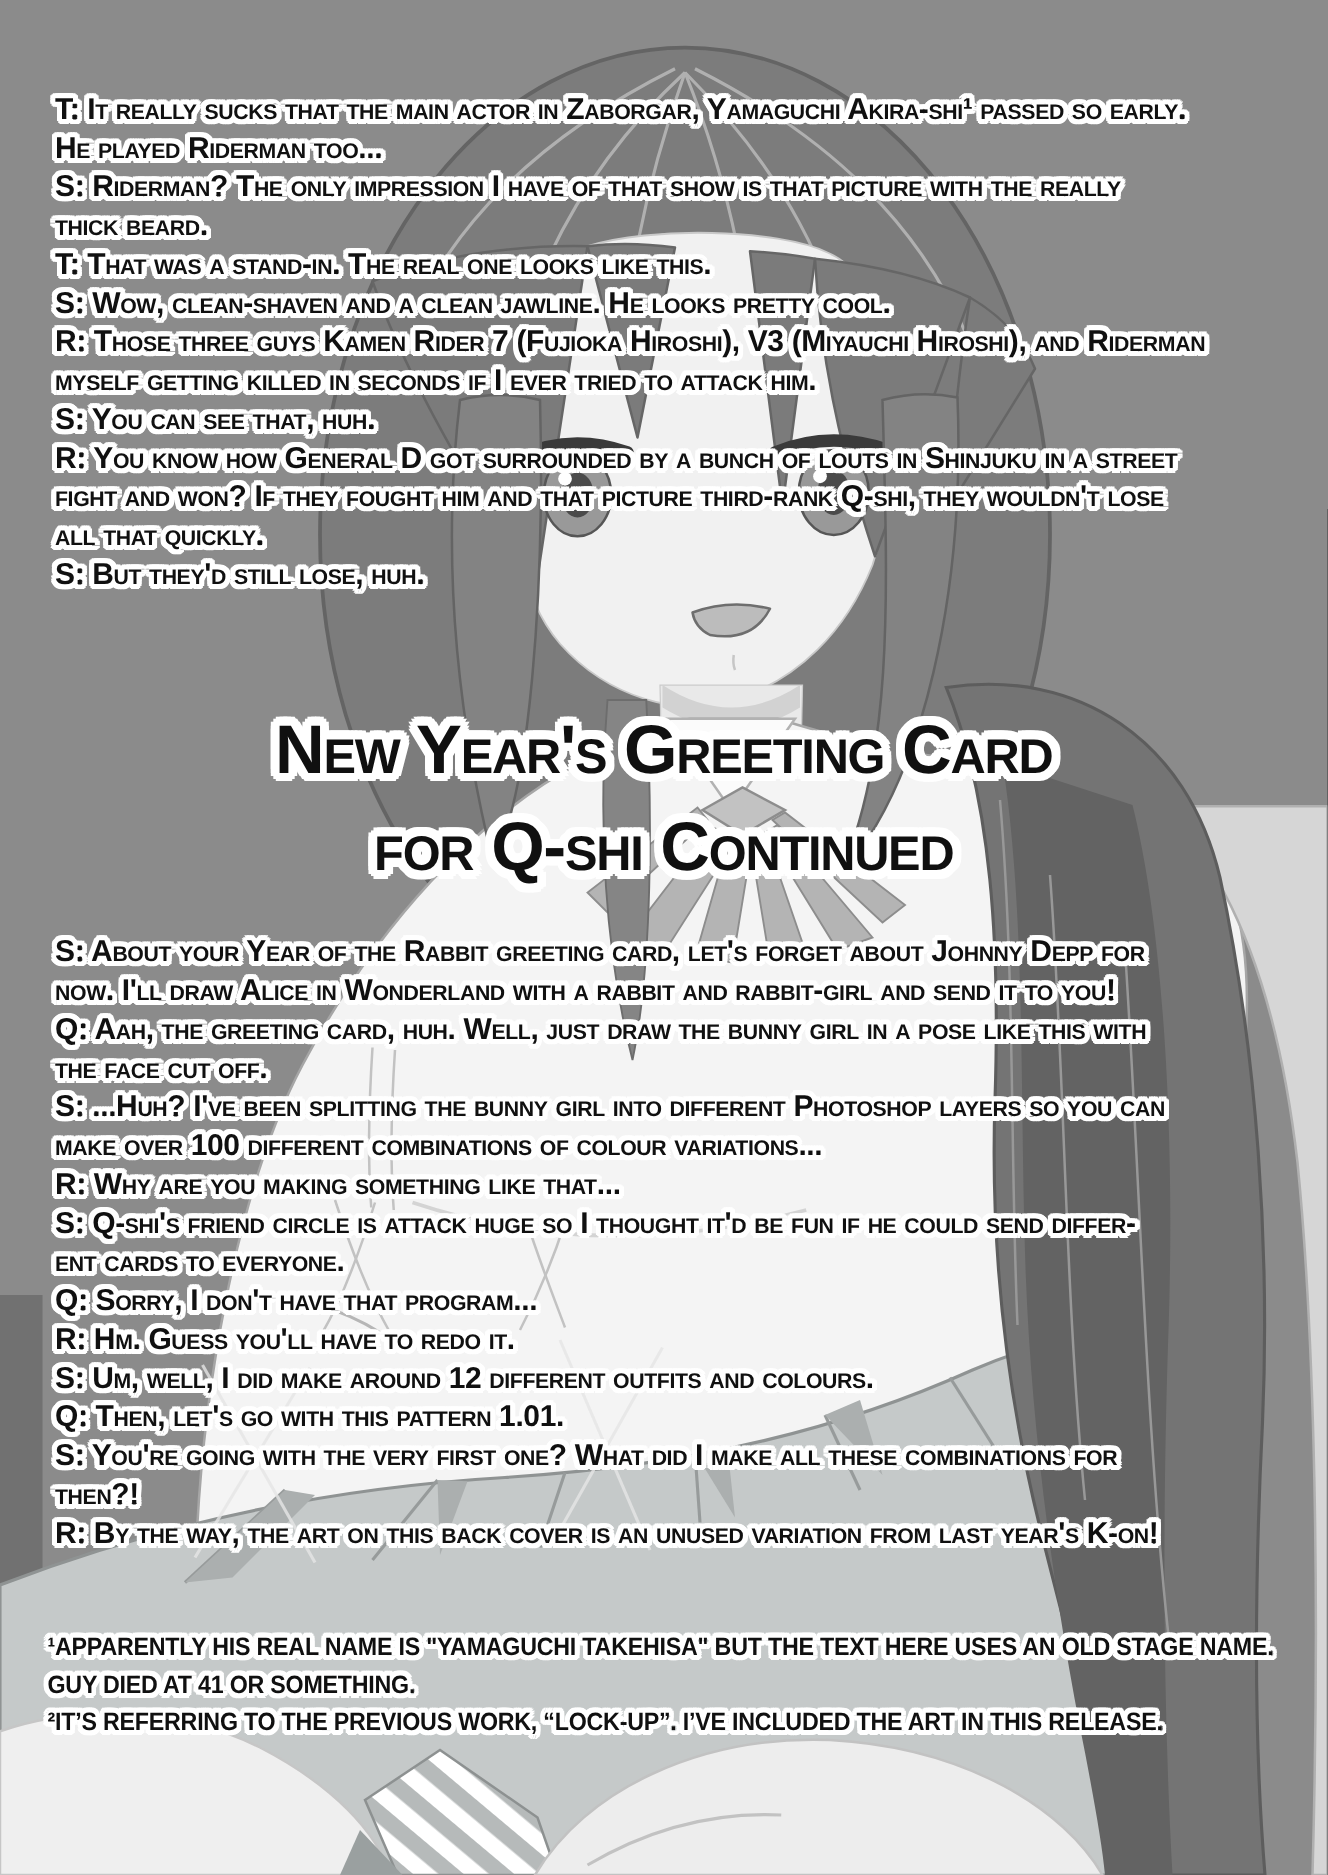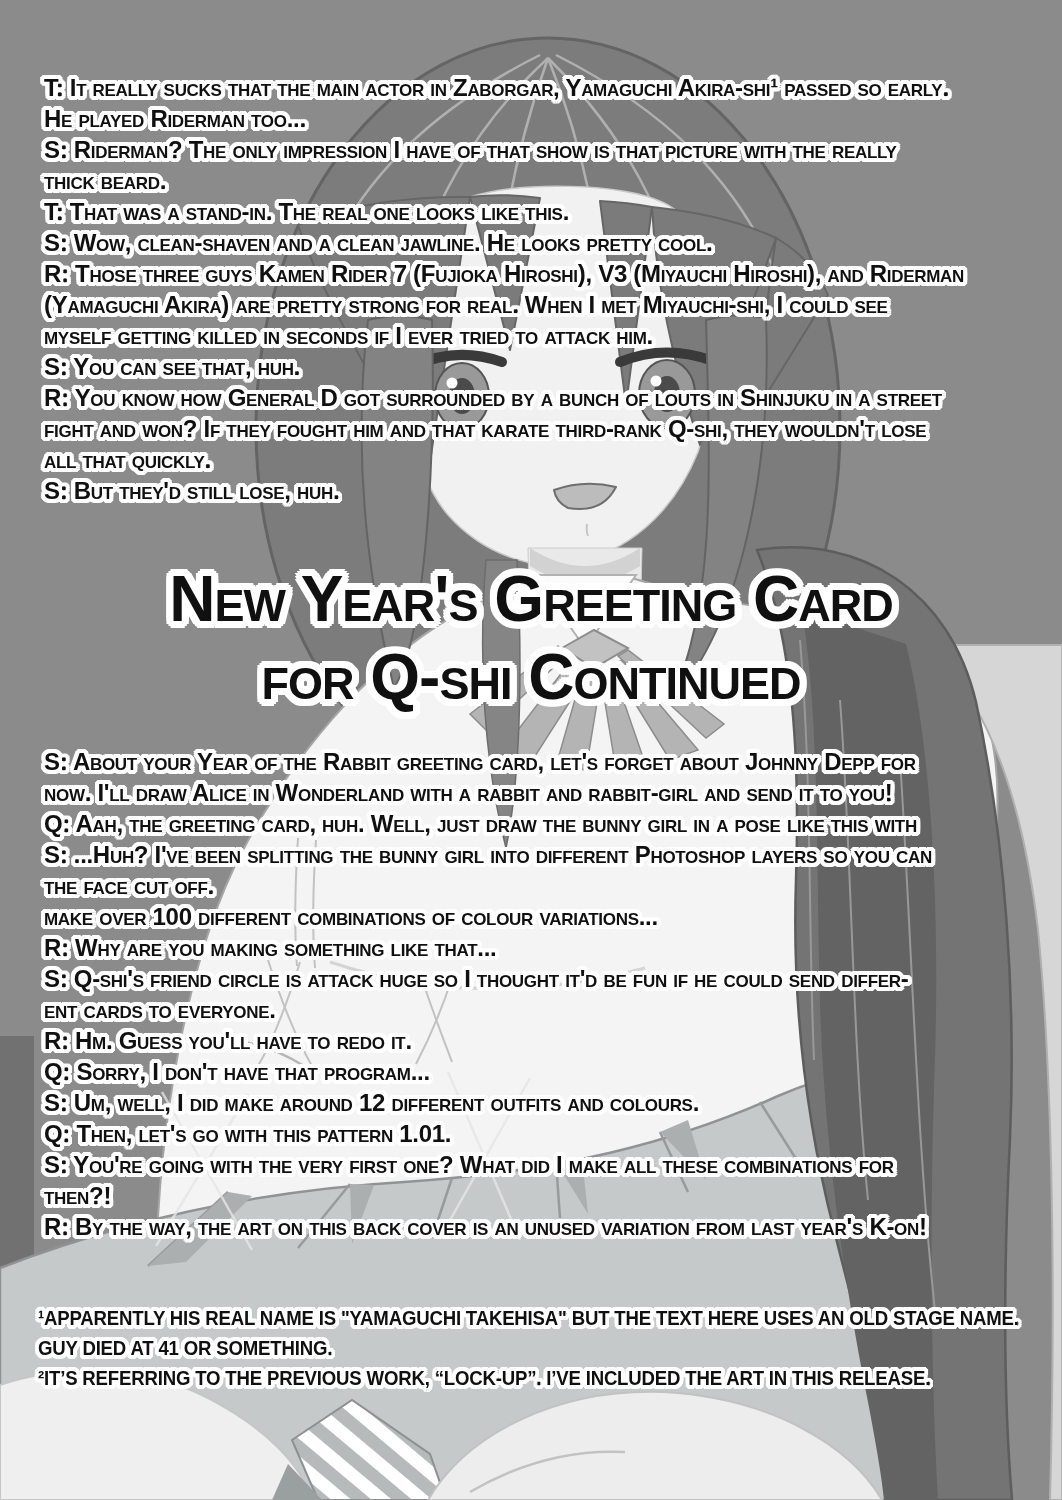--- a/index.html
+++ b/index.html
@@ -19,21 +19,21 @@
   .ln,.fn{
     text-shadow:
       4px 0 #fff,-4px 0 #fff,0 4px #fff,0 -4px #fff,
       3px 3px #fff,-3px 3px #fff,3px -3px #fff,-3px -3px #fff,
       4px 2px #fff,-4px 2px #fff,4px -2px #fff,-4px -2px #fff,
       2px 4px #fff,-2px 4px #fff,2px -4px #fff,-2px -4px #fff;
   }
   .title{
     position:absolute;top:560px;left:0;width:1062px;text-align:center;
     color:#101010;font-weight:700;font-variant:small-caps;
-    font-size:64px;line-height:78px;letter-spacing:-1px;
+    font-size:55px;line-height:78px;letter-spacing:-1px;
   }
   .title div{
     text-shadow:
       7px 0 #fff,-7px 0 #fff,0 7px #fff,0 -7px #fff,
       5px 5px #fff,-5px 5px #fff,5px -5px #fff,-5px -5px #fff,
       7px 3px #fff,-7px 3px #fff,7px -3px #fff,-7px -3px #fff,
       3px 7px #fff,-3px 7px #fff,3px -7px #fff,-3px -7px #fff;
   }
   .fnotes{
     left:38px;top:1303px;font-size:20px;line-height:30px;letter-spacing:-0.2px;
@@ -190,46 +190,45 @@
   </svg>
 
   <div class="txt dlg" id="top-dialogue">
     <div class="ln">T: It really sucks that the main actor in Zaborgar, Yamaguchi Akira-shi¹ passed so early.</div>
     <div class="ln">He played Riderman too...</div>
     <div class="ln">S: Riderman? The only impression I have of that show is that picture with the really</div>
     <div class="ln">thick beard.</div>
     <div class="ln">T: That was a stand-in. The real one looks like this.</div>
     <div class="ln">S: Wow, clean-shaven and a clean jawline. He looks pretty cool.</div>
     <div class="ln">R: Those three guys Kamen Rider 7 (Fujioka Hiroshi), V3 (Miyauchi Hiroshi), and Riderman</div>
-    <div class="ln">(Yamaguchi Akira) are pretty strong for real. When I met Miyauchi-shi, I could see</div>
     <div class="ln">myself getting killed in seconds if I ever tried to attack him.</div>
     <div class="ln">S: You can see that, huh.</div>
     <div class="ln">R: You know how General D got surrounded by a bunch of louts in Shinjuku in a street</div>
-    <div class="ln">fight and won? If they fought him and that karate third-rank Q-shi, they wouldn't lose</div>
+    <div class="ln">fight and won? If they fought him and that picture third-rank Q-shi, they wouldn't lose</div>
     <div class="ln">all that quickly.</div>
     <div class="ln">S: But they'd still lose, huh.</div>
   </div>
 
   <div class="title">
     <div>New Year's Greeting Card</div>
     <div>for Q-shi Continued</div>
   </div>
 
   <div class="txt dlg" id="bottom-dialogue">
     <div class="ln">S: About your Year of the Rabbit greeting card, let's forget about Johnny Depp for</div>
     <div class="ln">now. I'll draw Alice in Wonderland with a rabbit and rabbit-girl and send it to you!</div>
     <div class="ln">Q: Aah, the greeting card, huh. Well, just draw the bunny girl in a pose like this with</div>
+    <div class="ln">the face cut off.</div>
     <div class="ln">S: ...Huh? I've been splitting the bunny girl into different Photoshop layers so you can</div>
-    <div class="ln">the face cut off.</div>
     <div class="ln">make over 100 different combinations of colour variations...</div>
     <div class="ln">R: Why are you making something like that...</div>
     <div class="ln">S: Q-shi's friend circle is attack huge so I thought it'd be fun if he could send differ-</div>
     <div class="ln">ent cards to everyone.</div>
+    <div class="ln">Q: Sorry, I don't have that program...</div>
     <div class="ln">R: Hm. Guess you'll have to redo it.</div>
-    <div class="ln">Q: Sorry, I don't have that program...</div>
     <div class="ln">S: Um, well, I did make around 12 different outfits and colours.</div>
     <div class="ln">Q: Then, let's go with this pattern 1.01.</div>
     <div class="ln">S: You're going with the very first one? What did I make all these combinations for</div>
     <div class="ln">then?!</div>
     <div class="ln">R: By the way, the art on this back cover is an unused variation from last year's K-on!</div>
   </div>
 
   <div class="txt fnotes">
     <div class="fn">¹Apparently his real name is "Yamaguchi Takehisa" but the text here uses an old stage name.</div>
     <div class="fn">Guy died at 41 or something.</div>

